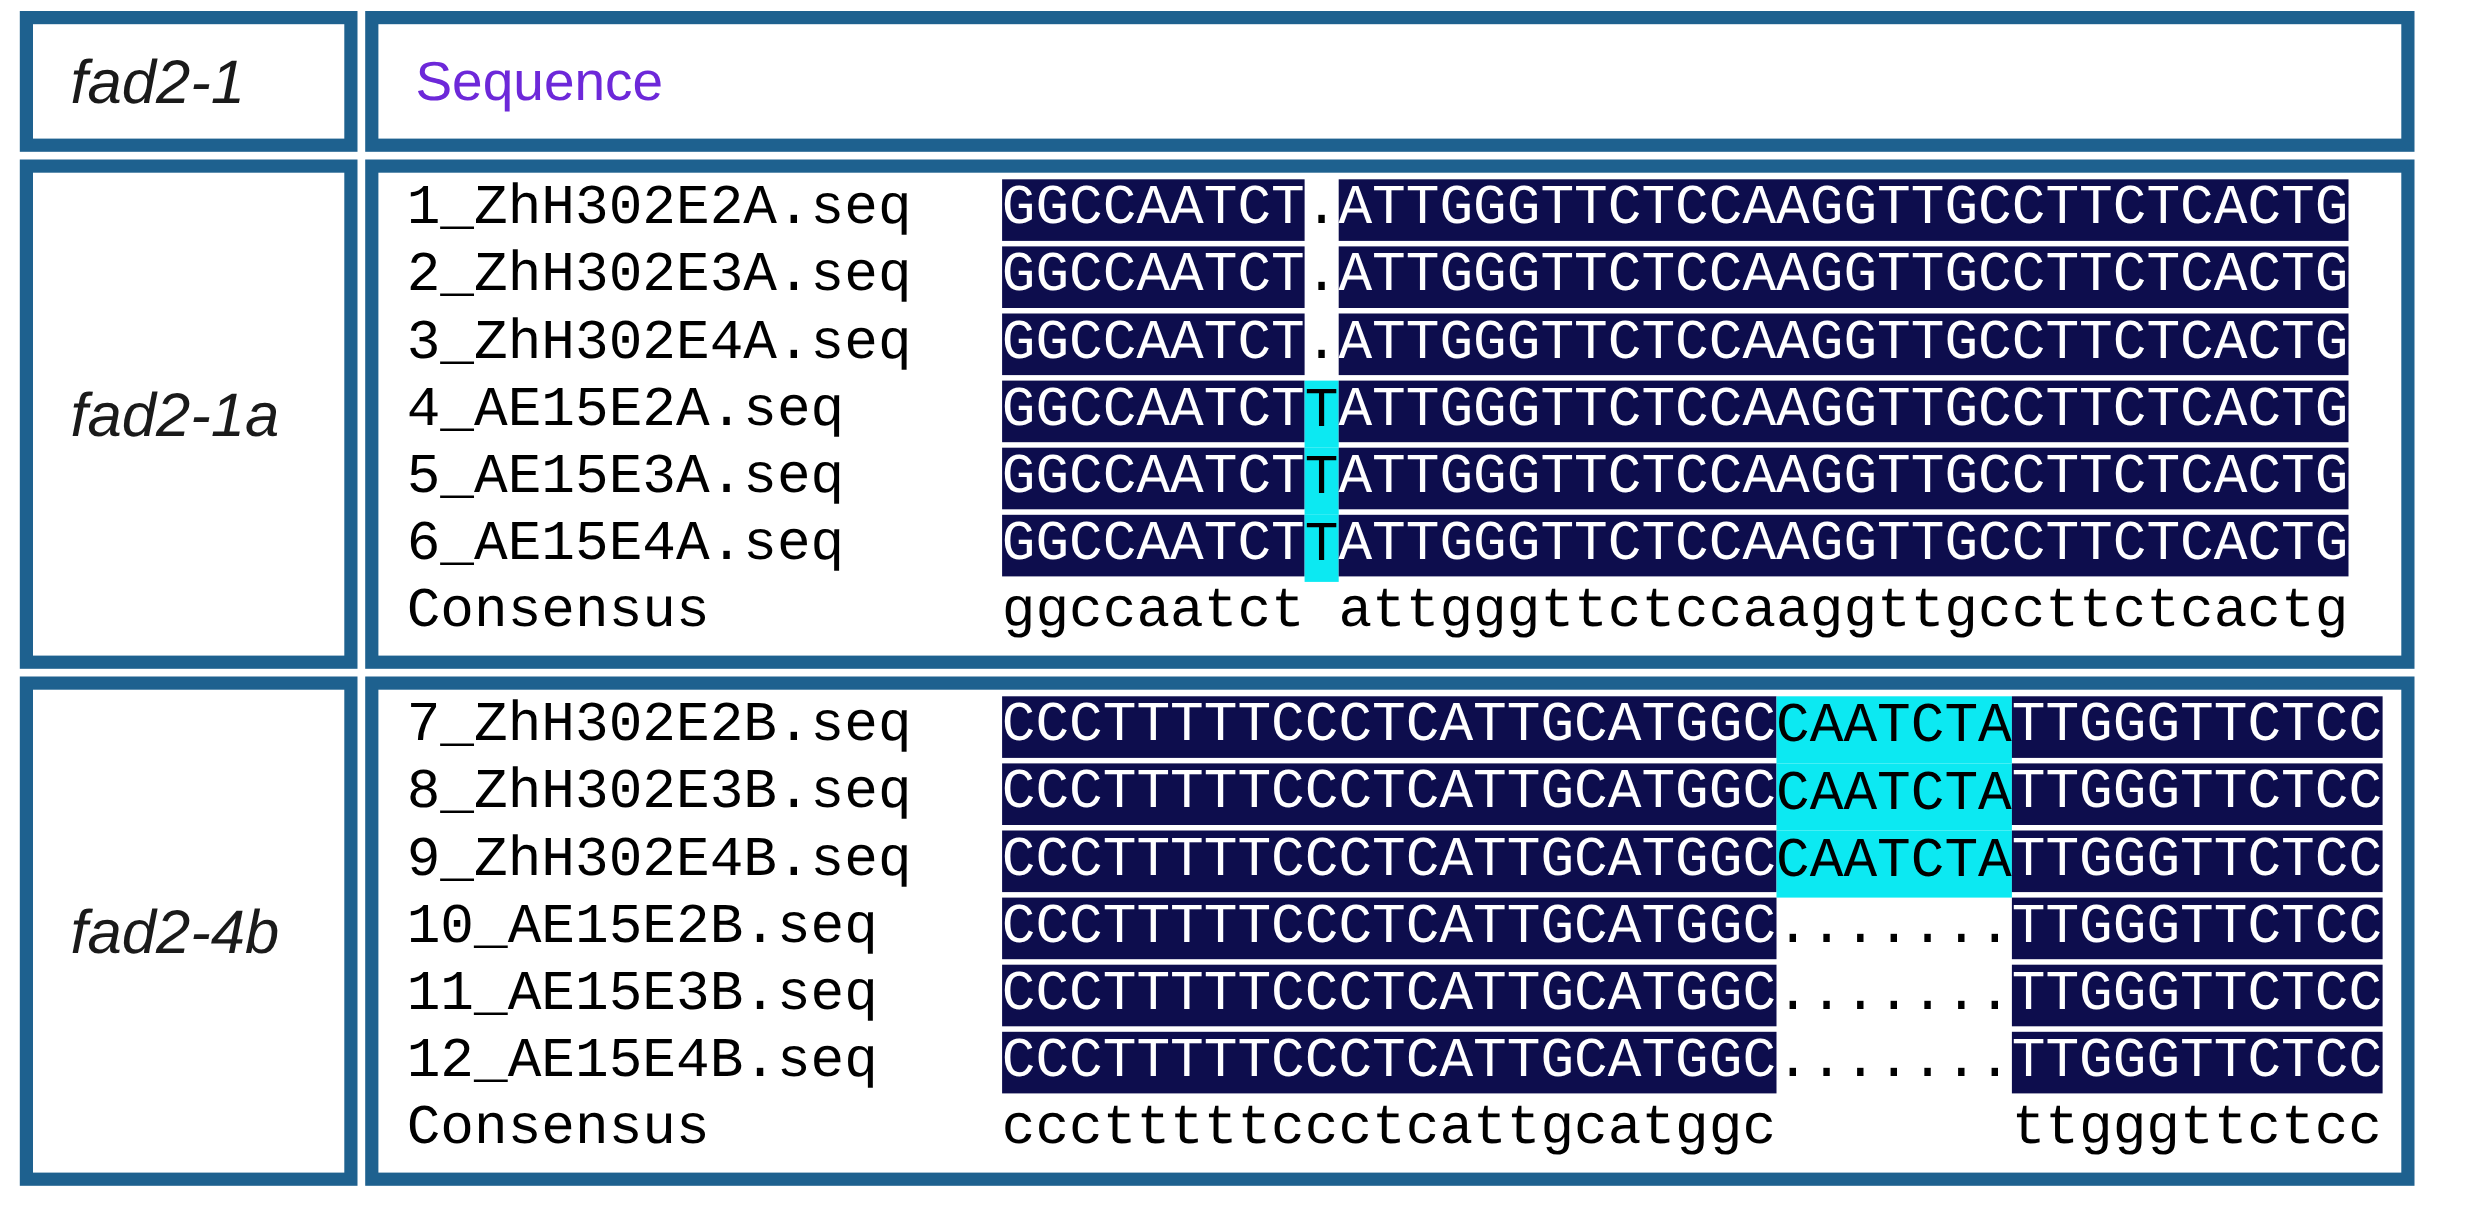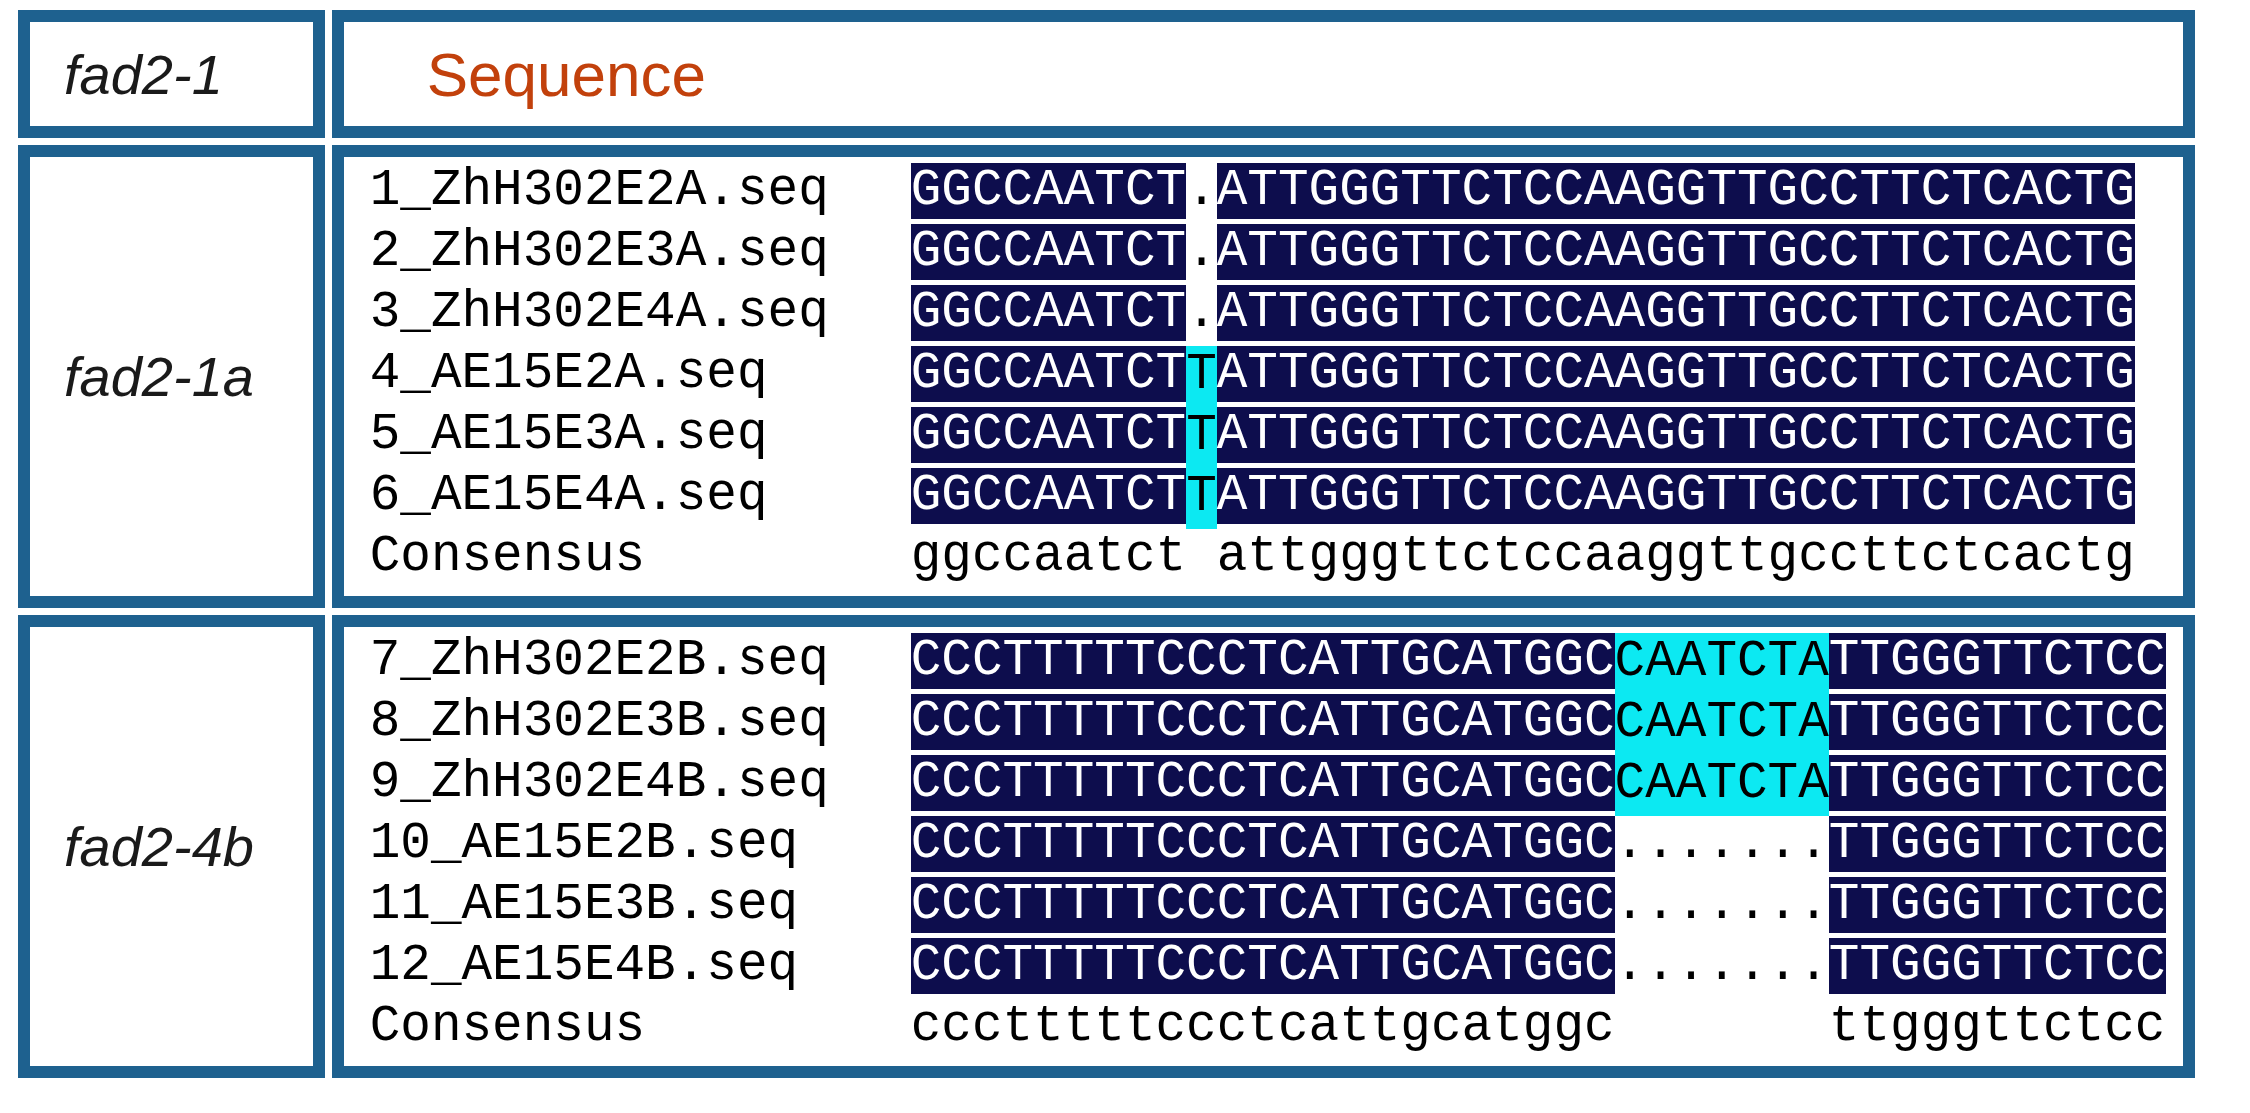--- a/index.html
+++ b/index.html
@@ -5,21 +5,21 @@
   html,body{margin:0;padding:0;background:#ffffff;}
   .page{position:relative;width:2202px;height:1113px;background:#ffffff;overflow:hidden;
         font-family:"Liberation Sans",sans-serif;}
   table.align-table{border-collapse:separate;border-spacing:7px;margin:3px 0 0 11px;table-layout:fixed;}
   td.cell{border:12px solid var(--frame);background:#ffffff;vertical-align:middle;padding:0;}
   td.label-cell{width:315px;}
   td.seq-cell{width:1844px;}
   tr.header-row td{height:104px;}
   .gene{display:block;padding-left:34px;font-style:italic;font-size:56px;color:#1a1a1a;
         font-family:"Liberation Sans",sans-serif;}
-  .seq-header{display:block;padding-left:83px;font-size:62px;color:#c2410c;}
+  .seq-header{display:block;padding-left:34px;font-size:50px;color:#6d28d9;}
   .alignment{padding:6px 0 6px 26px;}
   .row{height:61px;white-space:pre;font-family:"Liberation Mono","DejaVu Sans Mono",monospace;
        font-size:51px;color:#000;}
   .name{display:inline-block;width:541px;height:56px;line-height:56px;vertical-align:top;color:#000000;}
   .seq{white-space:pre;}
   .seg{display:inline-block;vertical-align:top;white-space:pre;}
   .seg.dark{height:56px;line-height:56px;background:var(--match-bg);color:var(--match-text);}
   .seg.plain{height:56px;line-height:56px;background:transparent;color:#000;}
   .seg.cyan{height:61px;line-height:58px;background:var(--highlight-bg);color:var(--highlight-text);}
 </style>

